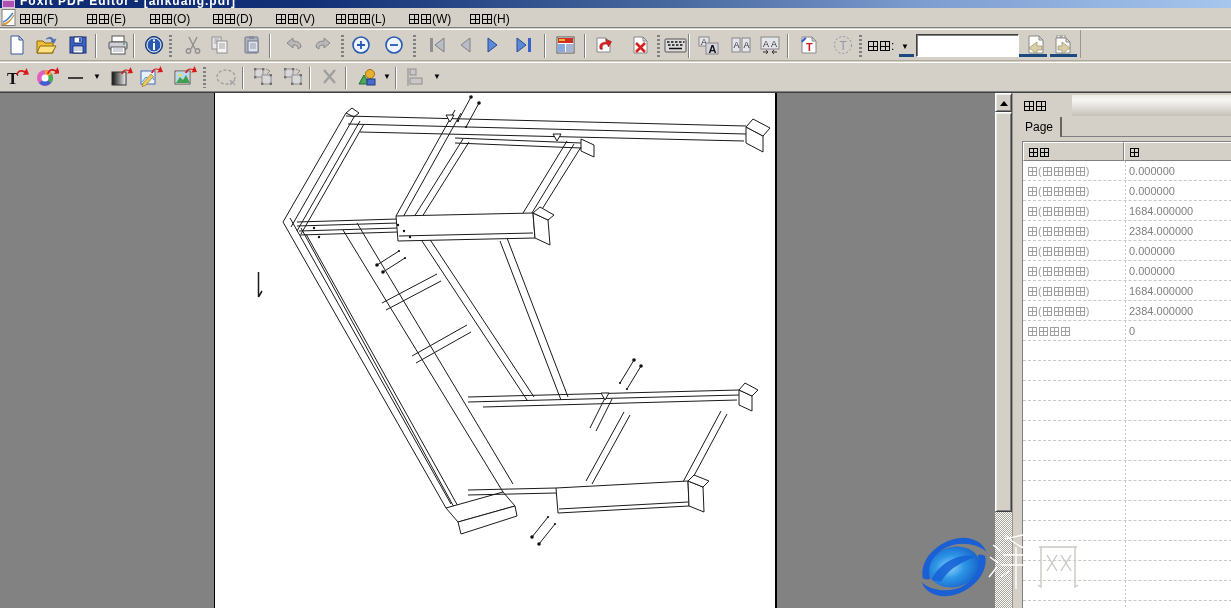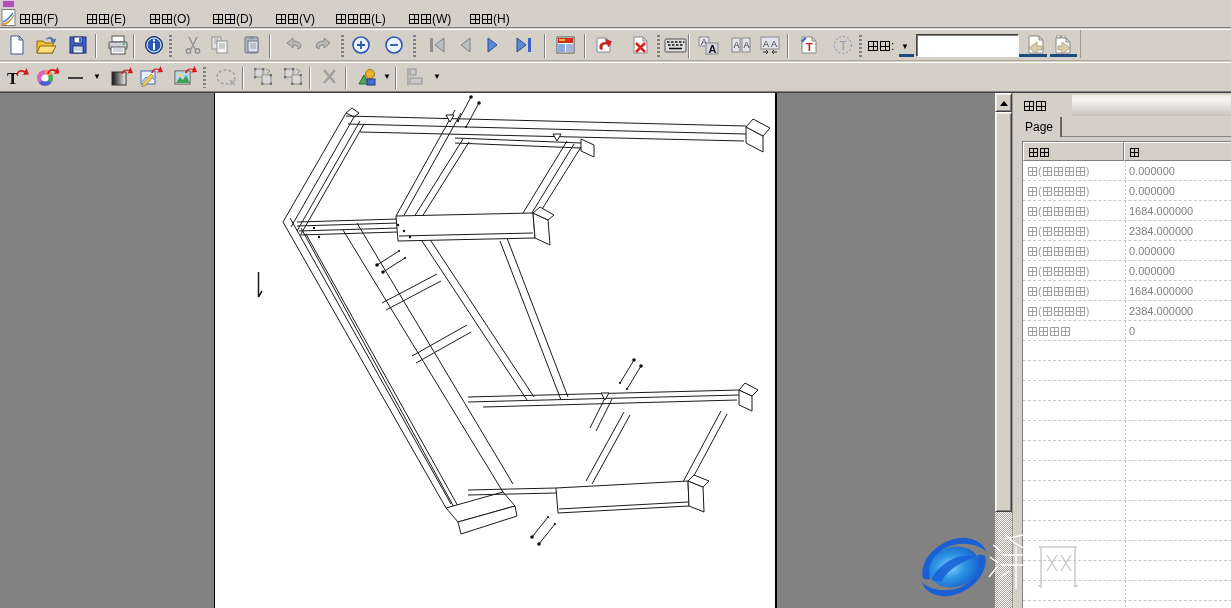--- a/index.html
+++ b/index.html
@@ -43,20 +43,23 @@
 #ptabrow{position:absolute;left:49px;top:43px;width:170px;height:1px;background:#808080}
 #ptab{position:absolute;left:5px;top:24px;width:44px;height:20px;border-right:2px solid #6a665e;font-size:12px;padding:3px 0 0 7px;color:#000}
 #ptable{position:absolute;left:8px;top:48px;width:210px;height:467px;background:#fff;border-top:1px solid #808080;border-left:1px solid #808080}
 .hcell{position:absolute;top:0;height:19px;background:#d4d0c8;border-top:1px solid #fff;border-left:1px solid #fff;border-right:1px solid #808080;border-bottom:1px solid #808080;font-size:12px;color:#000;padding:2px 0 0 4px}
 .prow{position:absolute;left:0;width:209px;height:20px;border-bottom:1px dashed #c8c8c8;font-size:11px;color:#9c9c9c}
 .pname{position:absolute;left:4px;top:4px;color:#a0a0a0}
 .pval{position:absolute;left:106px;top:4px;color:#808080}
 #pvline{position:absolute;left:102px;top:19px;width:1px;height:447px;background-image:repeating-linear-gradient(180deg,#c8c8c8 0 2px,transparent 2px 4px)}
 </style></head><body>
 <div id="app">
+  <div class="abs" id="title">
+      <span class="txt">Foxit PDF Editor - [ankuang.pdf]</span>
+    </div>
   <div id="ticon"></div>
   <div class="abs" id="menubar">
     <svg style="position:absolute;left:1px;top:1px" width="15" height="17" viewBox="0 0 15 17">
       <rect x="1" y="0.5" width="13" height="16" fill="#fff" stroke="#808080"></rect>
       <path d="M2,13 Q6,12 12,4" stroke="#4a86c8" stroke-width="1.6" fill="none"></path>
       <path d="M1,15 Q8,14 13,6 Q10,13 4,16 Z" fill="#f0a020" stroke="#c87818" stroke-width="0.6"></path>
     </svg>
     <span class="mi" style="left:19px"><span class="g"></span><span class="g"></span>(F)</span>
     <span class="mi" style="left:86px"><span class="g"></span><span class="g"></span>(E)</span>
     <span class="mi" style="left:149px"><span class="g"></span><span class="g"></span>(O)</span>

